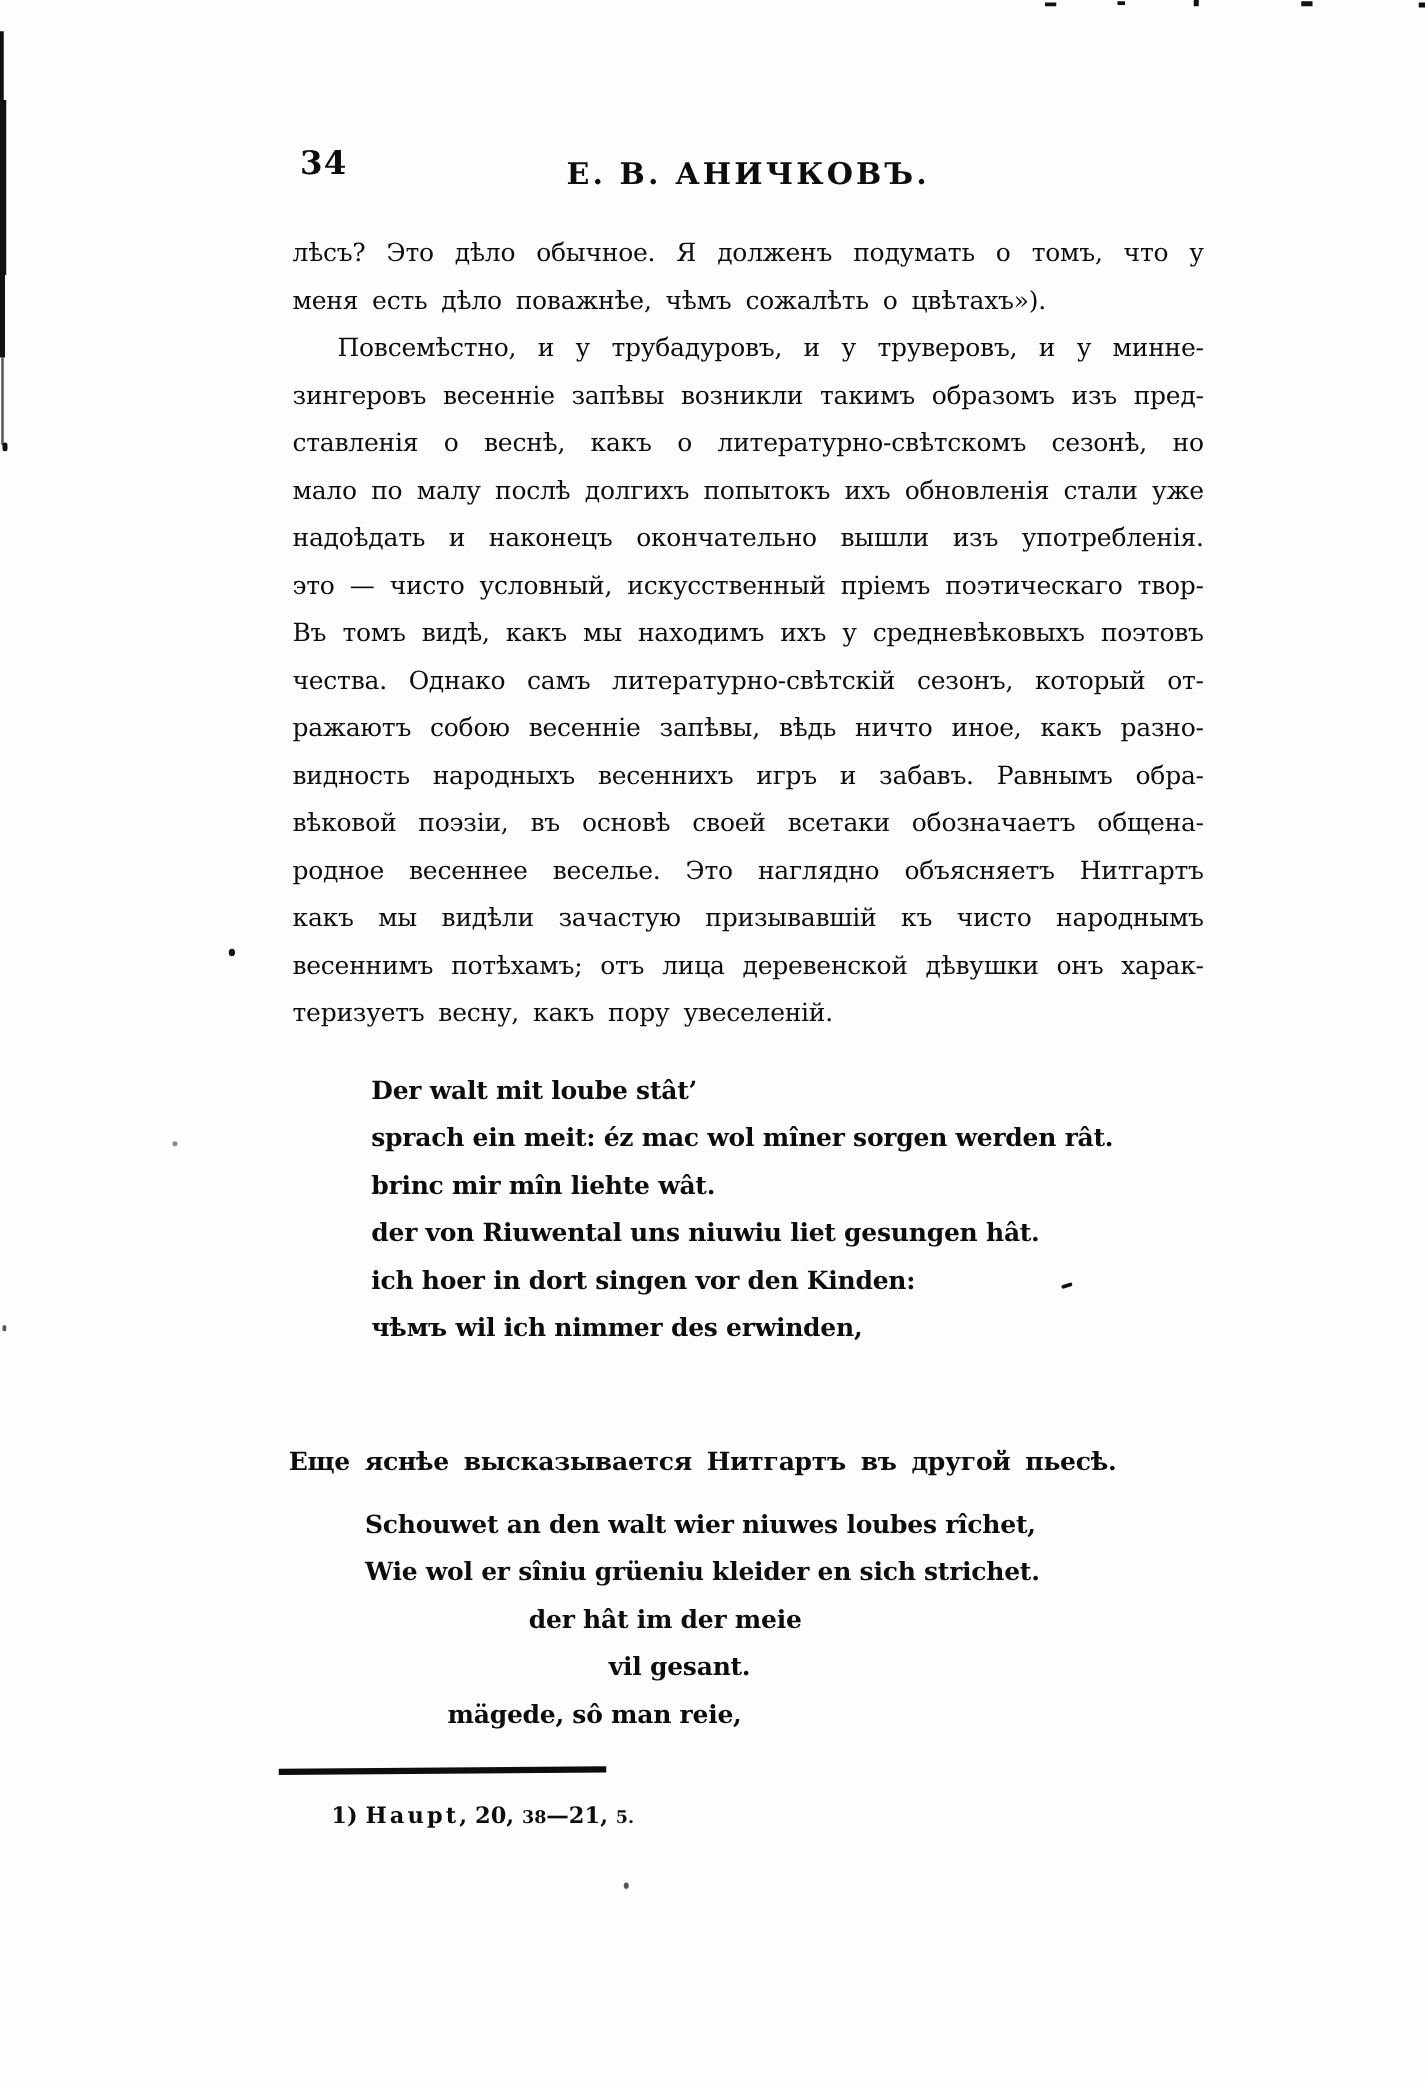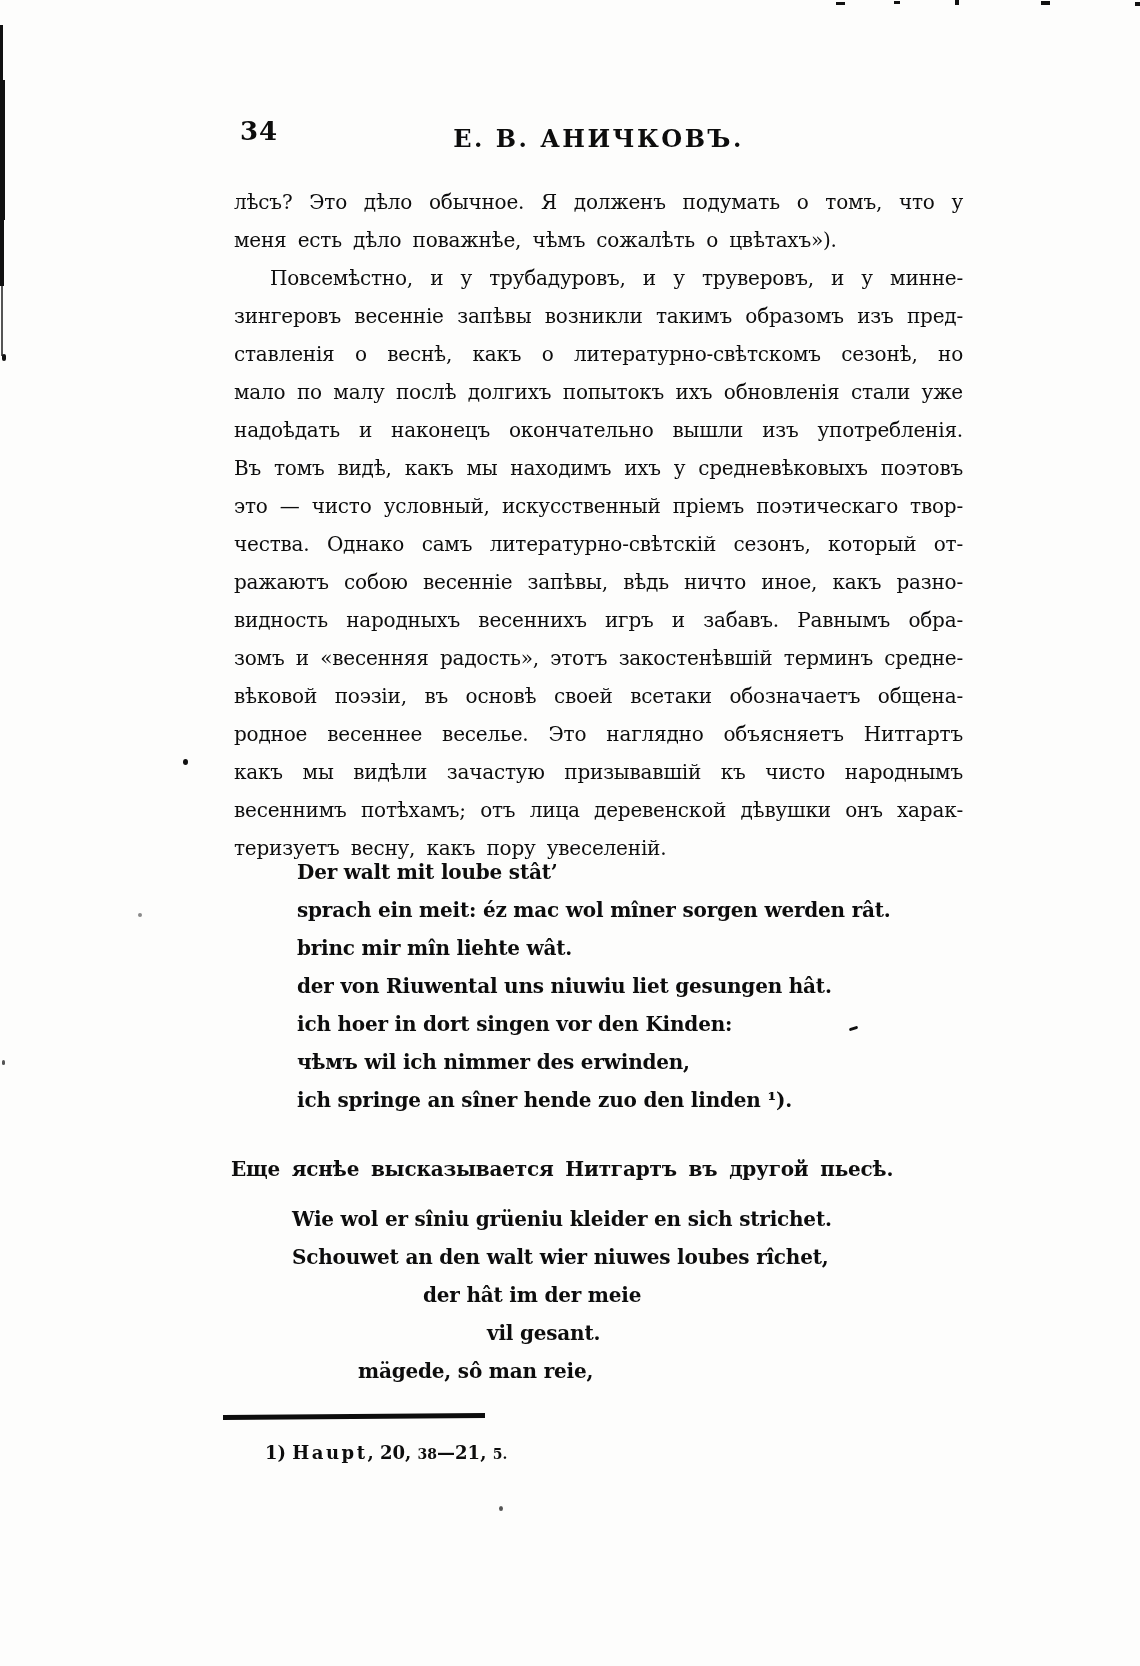--- a/index.html
+++ b/index.html
@@ -74,48 +74,46 @@
   <div class="runtitle">Е. В. АНИЧКОВЪ.</div>
 
   <div class="bodyblock">
     <div class="bl j">лѣсъ? Это дѣло обычное. Я долженъ подумать о томъ, что у</div>
     <div class="bl wide">меня есть дѣло поважнѣе, чѣмъ сожалѣть о цвѣтахъ»).</div>
     <div class="bl j indent">Повсемѣстно, и у трубадуровъ, и у труверовъ, и у минне-</div>
     <div class="bl j">зингеровъ весенніе запѣвы возникли такимъ образомъ изъ пред-</div>
     <div class="bl j">ставленія о веснѣ, какъ о литературно-свѣтскомъ сезонѣ, но</div>
     <div class="bl j">мало по малу послѣ долгихъ попытокъ ихъ обновленія стали уже</div>
     <div class="bl j">надоѣдать и наконецъ окончательно вышли изъ употребленія.</div>
+    <div class="bl j">это — чисто условный, искусственный пріемъ поэтическаго твор-</div>
     <div class="bl j">Въ томъ видѣ, какъ мы находимъ ихъ у средневѣковыхъ поэтовъ</div>
-    <div class="bl j">это — чисто условный, искусственный пріемъ поэтическаго твор-</div>
     <div class="bl j">чества. Однако самъ литературно-свѣтскій сезонъ, который от-</div>
     <div class="bl j">ражаютъ собою весенніе запѣвы, вѣдь ничто иное, какъ разно-</div>
     <div class="bl j">видность народныхъ весеннихъ игръ и забавъ. Равнымъ обра-</div>
-    <div class="bl j">зомъ и «весенняя радость», этотъ закостенѣвшій терминъ средне-</div>
     <div class="bl j">вѣковой поэзіи, въ основѣ своей всетаки обозначаетъ общена-</div>
     <div class="bl j">родное весеннее веселье. Это наглядно объясняетъ Нитгартъ</div>
     <div class="bl j">какъ мы видѣли зачастую призывавшій къ чисто народнымъ</div>
     <div class="bl j">весеннимъ потѣхамъ; отъ лица деревенской дѣвушки онъ харак-</div>
     <div class="bl wide">теризуетъ весну, какъ пору увеселеній.</div>
   </div>
 
   <div class="verse1">
     <div class="vl">Der walt mit loube stât’</div>
     <div class="vl">sprach ein meit: éz mac wol mîner sorgen werden rât.</div>
     <div class="vl">brinc mir mîn liehte wât.</div>
     <div class="vl">der von Riuwental uns niuwiu liet gesungen hât.</div>
     <div class="vl">ich hoer in dort singen vor den Kinden:</div>
     <div class="vl">чѣмъ wil ich nimmer des erwinden,</div>
-    <div class="vl">ich springe an sîner hende zuo den linden ¹).</div>
   </div>
 
   <div class="interlude">Еще яснѣе высказывается Нитгартъ въ другой пьесѣ.</div>
 
   <div class="verse2">
+    <div class="vl">Schouwet an den walt wier niuwes loubes rîchet,</div>
     <div class="vl">Wie wol er sîniu grüeniu kleider en sich strichet.</div>
-    <div class="vl">Schouwet an den walt wier niuwes loubes rîchet,</div>
     <div class="vl off1">der hât im der meie</div>
     <div class="vl off2">vil gesant.</div>
     <div class="vl off3">mägede, sô man reie,</div>
   </div>
 
   <div class="footrule"></div>
   <div class="footnote"><span>1) </span><span class="sp">Haupt</span><span>, 20, </span><span class="sm">38</span><span>—21, </span><span class="sm">5.</span></div>
 
   <div class="speck" style="left:0;top:25px;width:3px;height:60px;"></div>
   <div class="speck" style="left:0;top:80px;width:5px;height:140px;"></div>

